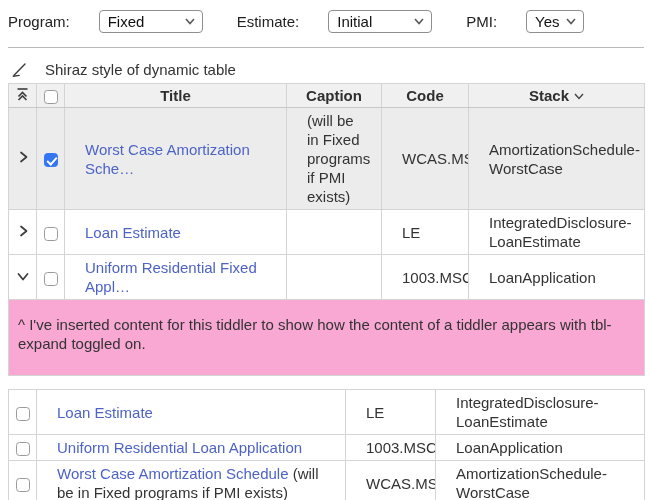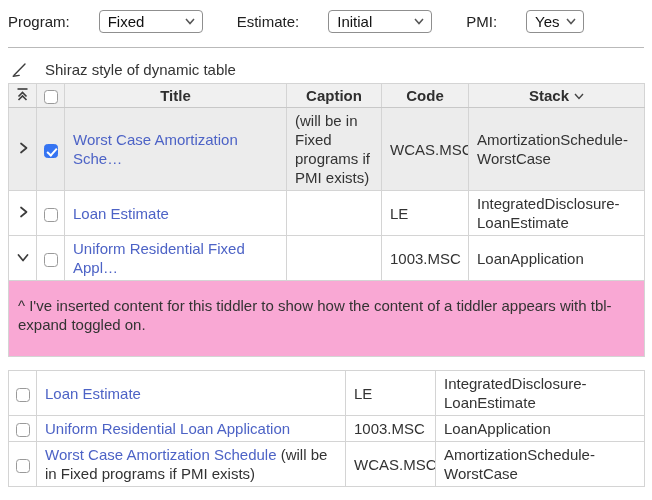--- a/index.html
+++ b/index.html
@@ -25,21 +25,21 @@
 
   .rule { border: none; border-top: 1px solid #b9b9b9; margin: 14px 0 0 0; }
 
   
   .section-head { display: flex; align-items: center; gap: 18px; margin: 13px 0 5px 2px; }
   .section-head .title { color: #333; }
 
   
   table.dyn { border-collapse: collapse; width: 636px; table-layout: fixed; border-radius: 10px; }
   .dyn th, .dyn td {
-    border: 1px solid #d4d4d4; padding: 3px 8px;
+    border: 1px solid #d4d4d4; padding: 3px 20px;
     line-height: 19px; vertical-align: middle; text-align: left;
     overflow: hidden;
   }
   .dyn th {
     background: #f0f0f0; font-weight: 700; text-align: center;
     border-bottom-color: #c8c8c8; padding: 2px 6px; color: #2f2f2f;
   }
   .dyn td.c, .dyn th.c { text-align: center; padding: 2px 3px; }
   tr.sel-row td { background: #ececec; }
 

